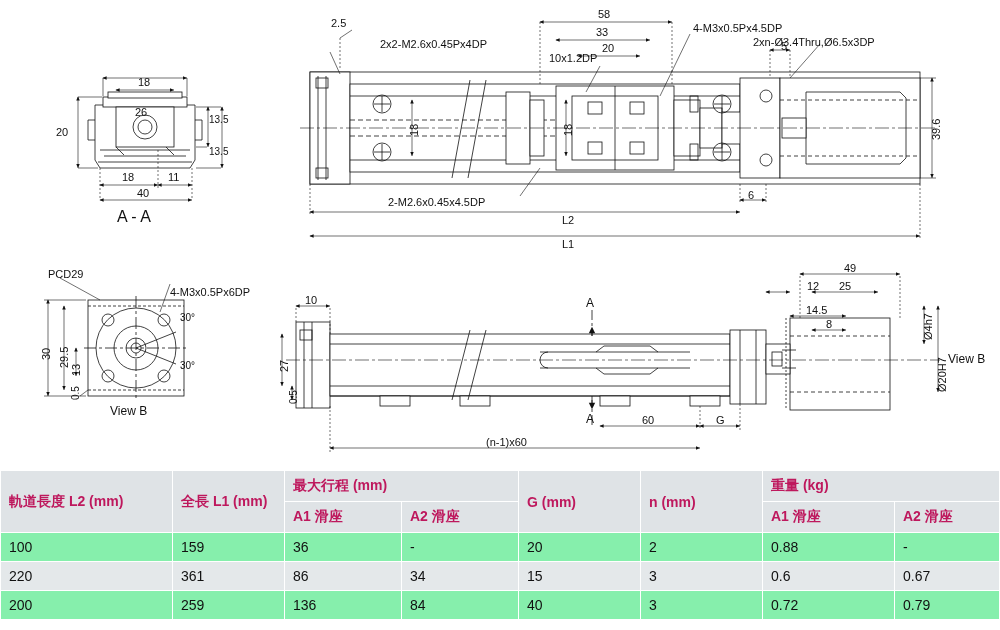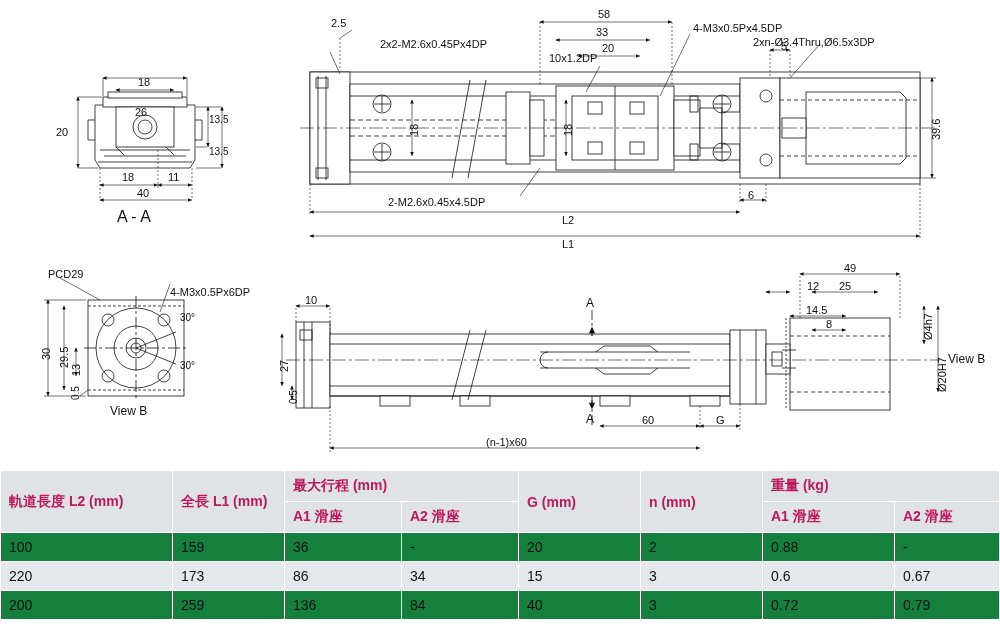--- a/index.html
+++ b/index.html
@@ -11,21 +11,21 @@
   .stage{position:absolute;left:0;top:0;width:1000px;height:630px;}
   svg.draw{position:absolute;left:0;top:0;width:1000px;height:470px;}
   .lbl{position:absolute;font-size:11px;color:#111;white-space:nowrap;}
   .lbl.sm{font-size:10px;}
   .lbl.rot{transform-origin:0 0;}
   
   .tbl{position:absolute;left:0;top:470px;width:1000px;border-collapse:collapse;
        font-size:14px;}
   .tbl td,.tbl th{border:1px solid #ffffff;padding:6px 8px;vertical-align:middle;}
   .tbl thead th{background:#dfe3e6;font-weight:bold;text-align:left;color:#be185d;}
-  .tbl tbody td{background:#15803d;color:#111;font-weight:normal;}
+  .tbl tbody td{background:#86efac;color:#111;font-weight:normal;}
   .tbl tbody tr:nth-child(even) td{background:#e4e8ea;}
   .hdr-top{height:26px;}
   .hdr-sub{height:26px;}
 </style>
 </head>
 <body>
 
 <div class="stage">
 
   <svg class="draw" viewBox="0 0 1000 470">
@@ -361,21 +361,21 @@
         <td>159</td>
         <td>36</td>
         <td>-</td>
         <td>20</td>
         <td>2</td>
         <td>0.88</td>
         <td>-</td>
       </tr>
       <tr>
         <td>220</td>
-        <td>173</td>
+        <td>361</td>
         <td>86</td>
         <td>34</td>
         <td>15</td>
         <td>3</td>
         <td>0.6</td>
         <td>0.67</td>
       </tr>
       <tr>
         <td>200</td>
         <td>259</td>

